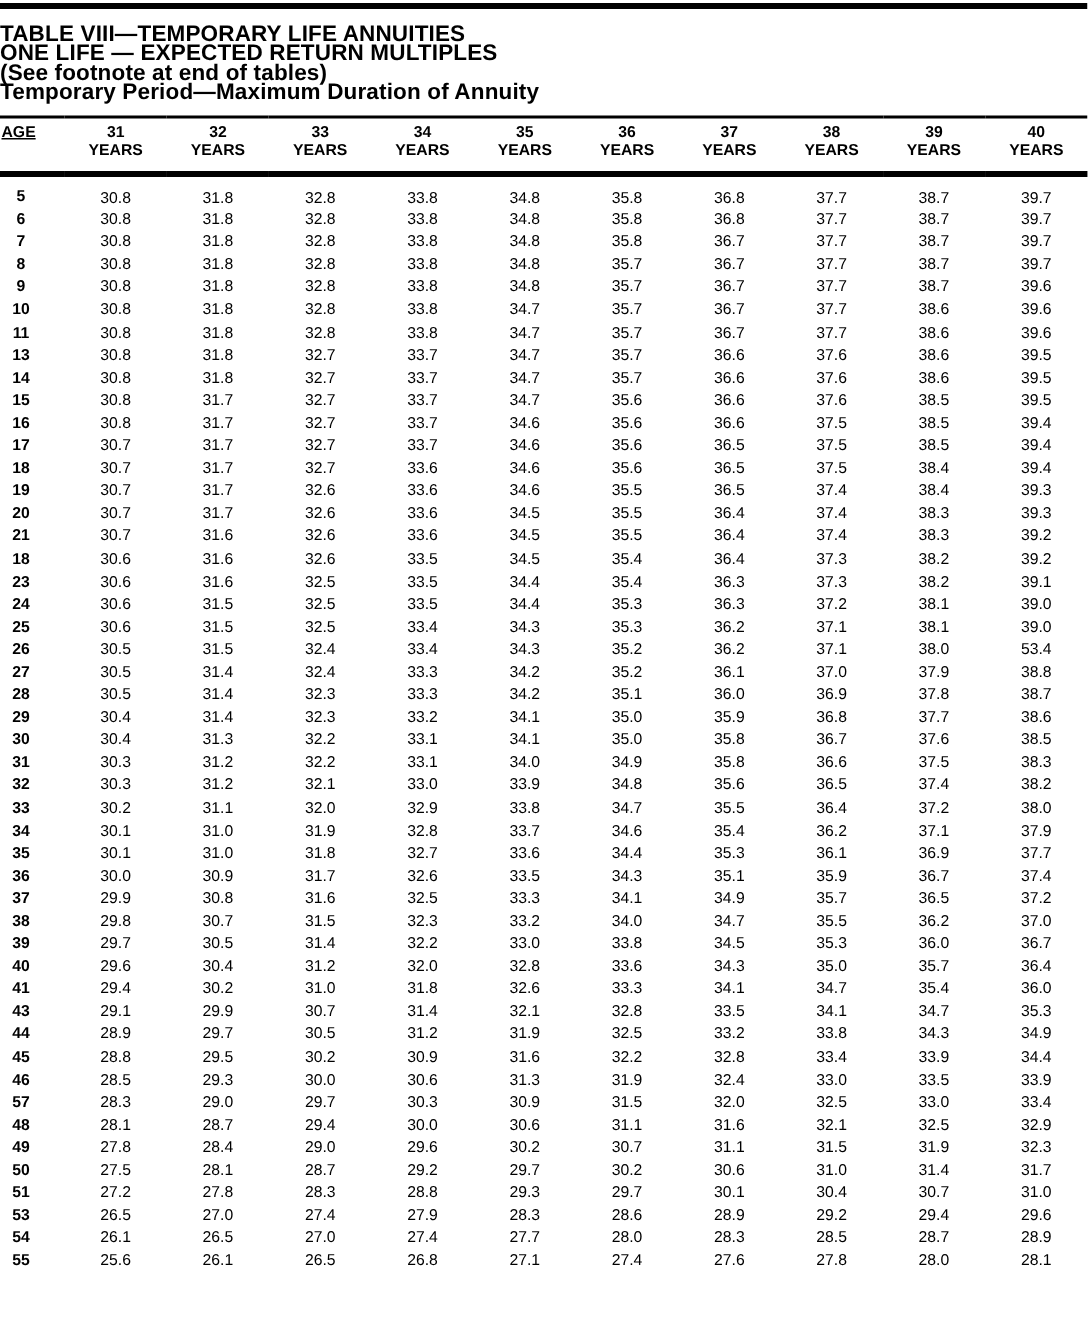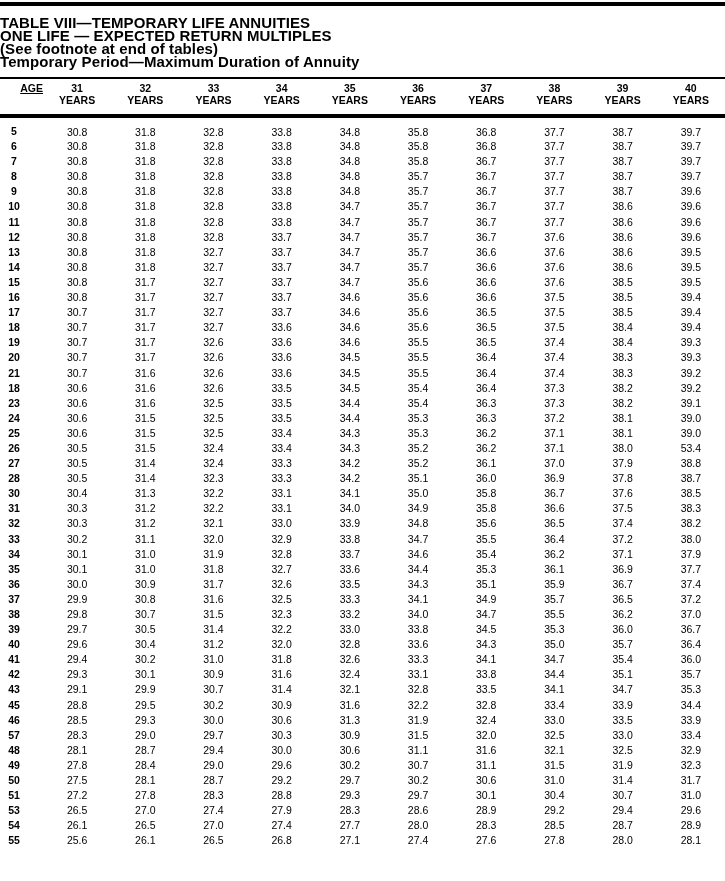--- a/index.html
+++ b/index.html
@@ -33,21 +33,21 @@
     border-top: 2px solid #000;
     border-bottom: 4px solid #000;
     vertical-align: top;
     padding: 4px 0 8px 0;
     font-size: 10.5px;
     font-weight: 700;
     line-height: 11.5px;
   }
   th.age-col {
     width: 42px;
-    text-align: right;
+    text-align: left;
     padding-left: 1px;
     text-decoration: underline;
   }
   .yr-num, .yr-unit { text-align: center; }
   tbody th.age-cell {
     font-weight: 700;
     font-size: 10.5px;
     text-align: center;
     padding-right: 16px;
     line-height: 13.1px;
@@ -207,33 +207,20 @@
           <td class="value-cell">32.8</td>
           <td class="value-cell">33.8</td>
           <td class="value-cell">34.7</td>
           <td class="value-cell">35.7</td>
           <td class="value-cell">36.7</td>
           <td class="value-cell">37.7</td>
           <td class="value-cell">38.6</td>
           <td class="value-cell">39.6</td>
         </tr>
         <tr>
-          <th class="age-cell">12</th>
-          <td class="value-cell">30.8</td>
-          <td class="value-cell">31.8</td>
-          <td class="value-cell">32.8</td>
-          <td class="value-cell">33.7</td>
-          <td class="value-cell">34.7</td>
-          <td class="value-cell">35.7</td>
-          <td class="value-cell">36.7</td>
-          <td class="value-cell">37.6</td>
-          <td class="value-cell">38.6</td>
-          <td class="value-cell">39.6</td>
-        </tr>
-        <tr>
           <th class="age-cell">13</th>
           <td class="value-cell">30.8</td>
           <td class="value-cell">31.8</td>
           <td class="value-cell">32.7</td>
           <td class="value-cell">33.7</td>
           <td class="value-cell">34.7</td>
           <td class="value-cell">35.7</td>
           <td class="value-cell">36.6</td>
           <td class="value-cell">37.6</td>
           <td class="value-cell">38.6</td>
@@ -428,20 +415,33 @@
           <td class="value-cell">32.3</td>
           <td class="value-cell">33.3</td>
           <td class="value-cell">34.2</td>
           <td class="value-cell">35.1</td>
           <td class="value-cell">36.0</td>
           <td class="value-cell">36.9</td>
           <td class="value-cell">37.8</td>
           <td class="value-cell">38.7</td>
         </tr>
         <tr>
+          <th class="age-cell">29</th>
+          <td class="value-cell">30.4</td>
+          <td class="value-cell">31.4</td>
+          <td class="value-cell">32.3</td>
+          <td class="value-cell">33.2</td>
+          <td class="value-cell">34.1</td>
+          <td class="value-cell">35.0</td>
+          <td class="value-cell">35.9</td>
+          <td class="value-cell">36.8</td>
+          <td class="value-cell">37.7</td>
+          <td class="value-cell">38.6</td>
+        </tr>
+        <tr>
           <th class="age-cell">30</th>
           <td class="value-cell">30.4</td>
           <td class="value-cell">31.3</td>
           <td class="value-cell">32.2</td>
           <td class="value-cell">33.1</td>
           <td class="value-cell">34.1</td>
           <td class="value-cell">35.0</td>
           <td class="value-cell">35.8</td>
           <td class="value-cell">36.7</td>
           <td class="value-cell">37.6</td>
@@ -584,44 +584,44 @@
           <td class="value-cell">31.0</td>
           <td class="value-cell">31.8</td>
           <td class="value-cell">32.6</td>
           <td class="value-cell">33.3</td>
           <td class="value-cell">34.1</td>
           <td class="value-cell">34.7</td>
           <td class="value-cell">35.4</td>
           <td class="value-cell">36.0</td>
         </tr>
         <tr>
-          <th class="age-cell">42</th>
-          <td class="value-cell">29.3</td>
-          <td class="value-cell">30.1</td>
-          <td class="value-cell">30.9</td>
-          <td class="value-cell">31.6</td>
-          <td class="value-cell">32.4</td>
-          <td class="value-cell">33.1</td>
-          <td class="value-cell">33.8</td>
-          <td class="value-cell">34.4</td>
-          <td class="value-cell">35.1</td>
-          <td class="value-cell">35.7</td>
-        </tr>
-        <tr>
           <th class="age-cell">43</th>
           <td class="value-cell">29.1</td>
           <td class="value-cell">29.9</td>
           <td class="value-cell">30.7</td>
           <td class="value-cell">31.4</td>
           <td class="value-cell">32.1</td>
           <td class="value-cell">32.8</td>
           <td class="value-cell">33.5</td>
           <td class="value-cell">34.1</td>
           <td class="value-cell">34.7</td>
           <td class="value-cell">35.3</td>
+        </tr>
+        <tr>
+          <th class="age-cell">44</th>
+          <td class="value-cell">28.9</td>
+          <td class="value-cell">29.7</td>
+          <td class="value-cell">30.5</td>
+          <td class="value-cell">31.2</td>
+          <td class="value-cell">31.9</td>
+          <td class="value-cell">32.5</td>
+          <td class="value-cell">33.2</td>
+          <td class="value-cell">33.8</td>
+          <td class="value-cell">34.3</td>
+          <td class="value-cell">34.9</td>
         </tr>
         <tr>
           <th class="age-cell">45</th>
           <td class="value-cell">28.8</td>
           <td class="value-cell">29.5</td>
           <td class="value-cell">30.2</td>
           <td class="value-cell">30.9</td>
           <td class="value-cell">31.6</td>
           <td class="value-cell">32.2</td>
           <td class="value-cell">32.8</td>

